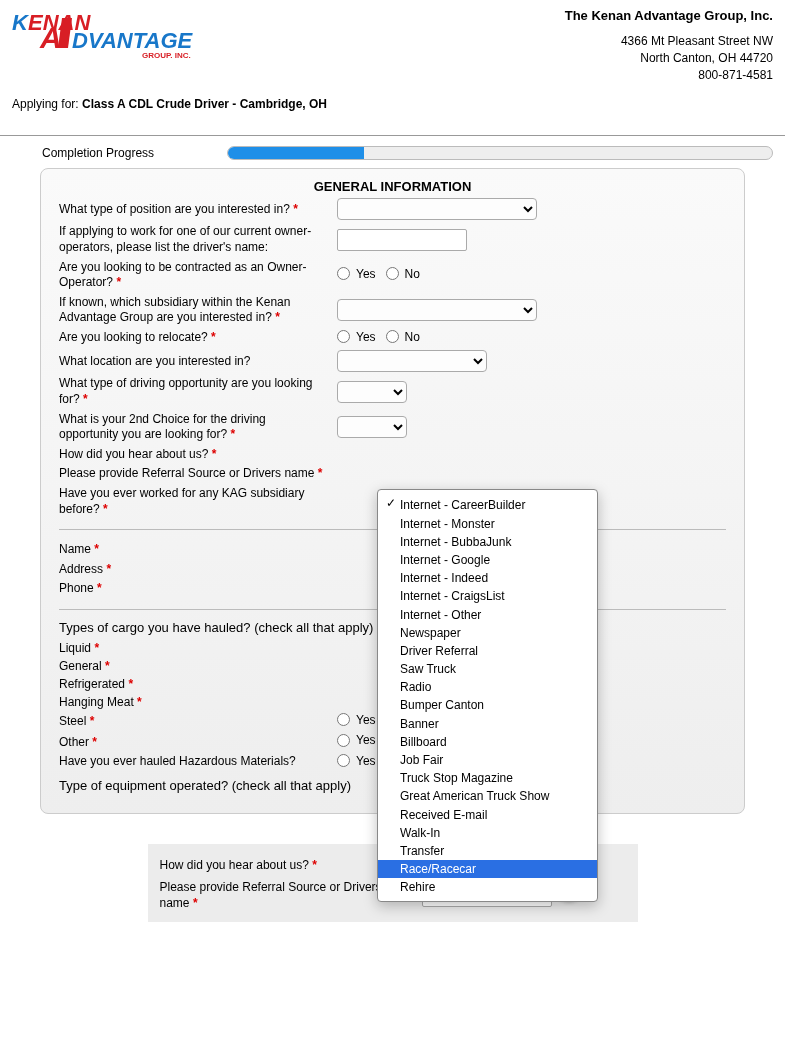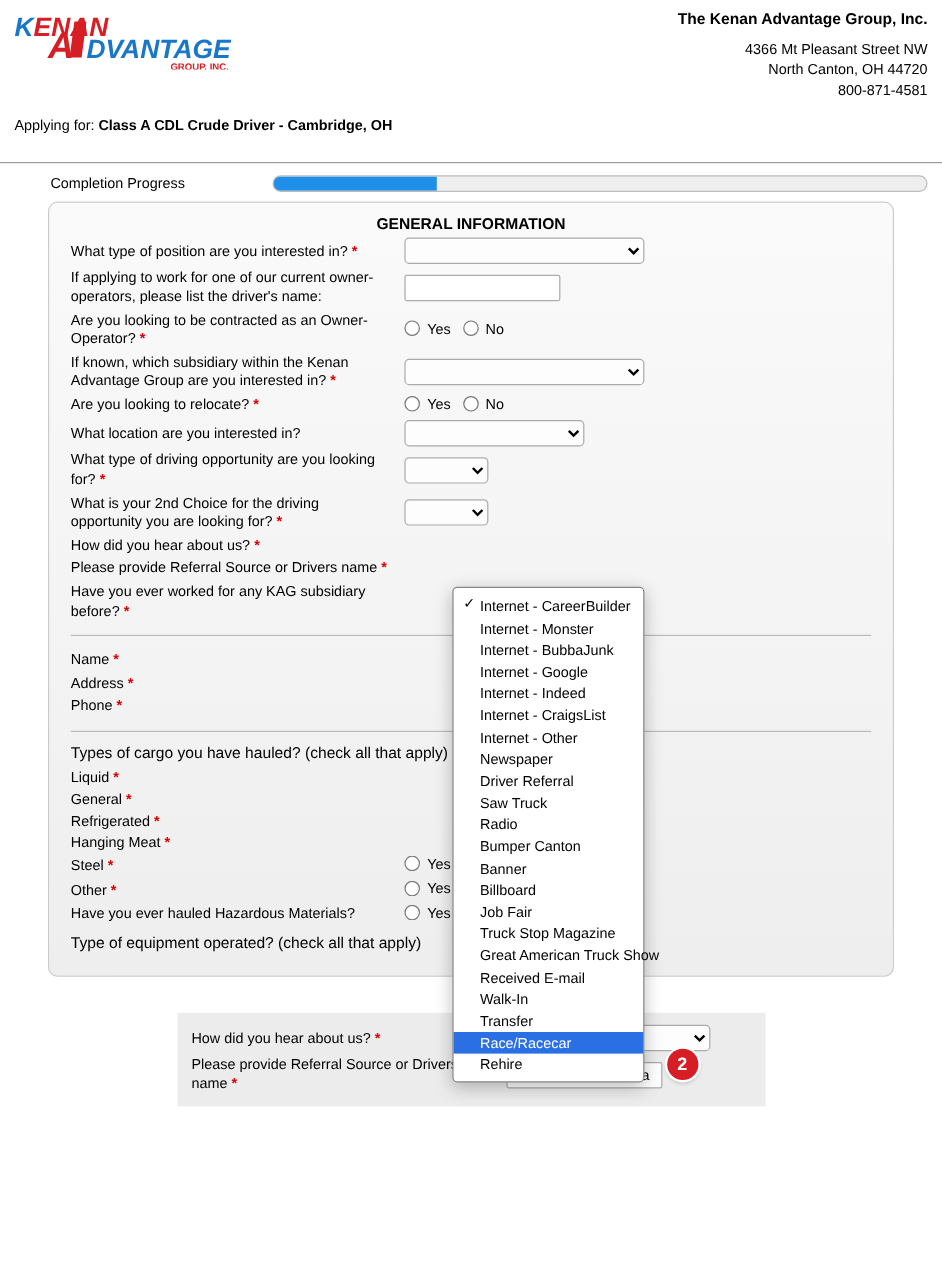--- a/index.html
+++ b/index.html
@@ -28,21 +28,21 @@
   .sel-sm { width: 70px;}
   input.txt { font-family: inherit; font-size: 12px; height: 22px; border:1px solid #aaa; border-radius:2px; padding:0 4px; background:#fff;}
   .txt-mid { width: 130px;}
   .radio-row { display: inline-flex; align-items: center; gap: 6px; font-size:12px;}
   .radio-row input { margin:0;}
   hr.sep { margin: 10px 18px; border: none; border-top: 1px solid #bbb;}
   .subhead { font-weight: normal; margin: 6px 18px 4px 18px; font-size:13px;}
   .cargo-row { display:flex; align-items:center; padding: 2px 18px;}
   .cargo-row .lbl { width: 278px;}
   
-  .dropdown-open { position: absolute; top: 320px; left: 336px; width: 160px; background: #fff; border: 1px solid #888; border-radius: 4px; box-shadow: 0 4px 14px rgba(0,0,0,0.25); font-size: 12px; padding: 4px 0; z-index: 10;}
+  .dropdown-open { position: absolute; top: 320px; left: 336px; width: 221px; background: #fff; border: 1px solid #888; border-radius: 4px; box-shadow: 0 4px 14px rgba(0,0,0,0.25); font-size: 12px; padding: 4px 0; z-index: 10;}
   .dropdown-open .opt { padding: 1px 10px 1px 22px; white-space:nowrap; line-height:1.35; cursor:default;}
   .dropdown-open .opt.checked::before { content:"✓"; position:absolute; left:8px;}
   .dropdown-open .opt.checked { position: relative;}
   .dropdown-open .opt.highlight { background: #2a6fe3; color:#fff;}
   .marker { position:absolute; width:26px; height:26px; background:#d81e25; border-radius:50%; color:#fff; font-weight:bold; font-size:15px; display:flex; align-items:center; justify-content:center; box-shadow:0 0 0 2px #fff, 0 2px 4px rgba(0,0,0,.3);}
   
   .snippet { margin: 30px auto 20px auto; width: 490px; background:#ececec; padding: 8px 12px; position: relative;}
   .snippet .frow { padding: 2px 0;}
   .snippet .flabel { width: 262px;}
   

